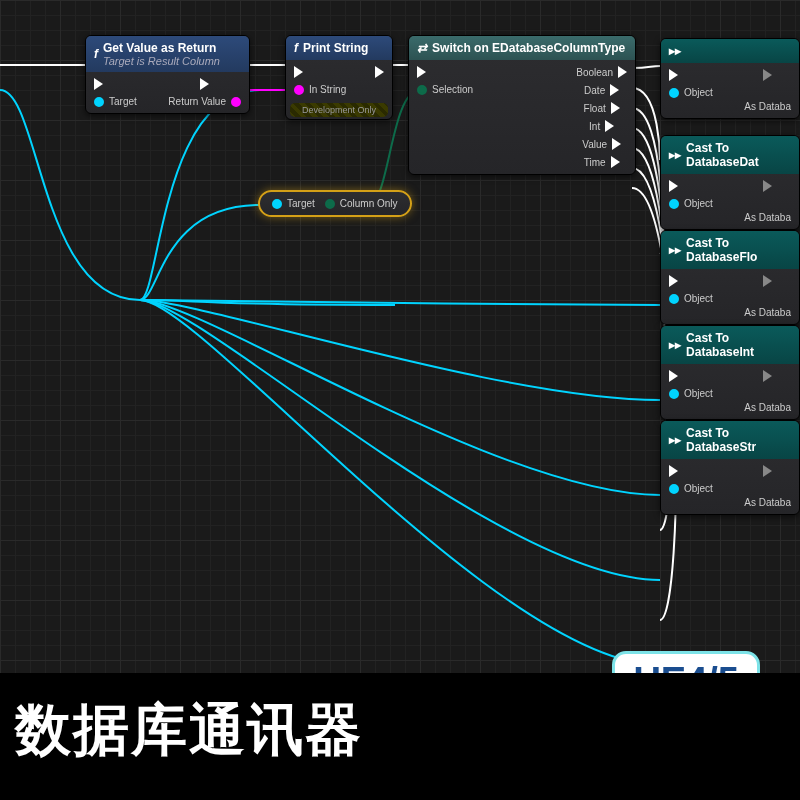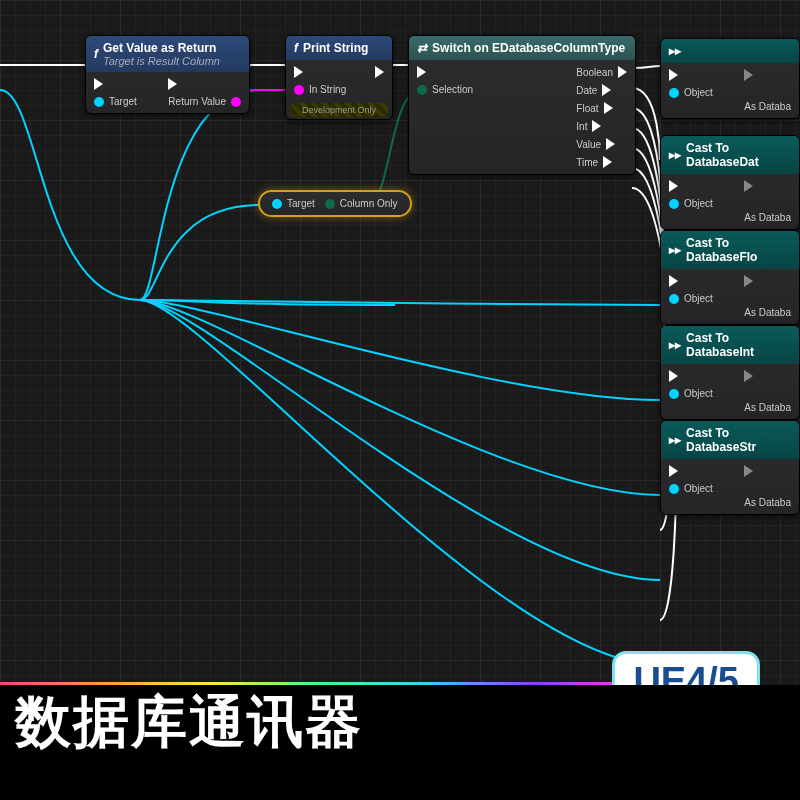--- a/index.html
+++ b/index.html
@@ -7,34 +7,34 @@
 .canvas{position:absolute;top:0;left:0;width:800px;height:690px;background:#1a1a1a;background-image:linear-gradient(#2a2a2a 1px,transparent 1px),linear-gradient(90deg,#2a2a2a 1px,transparent 1px),linear-gradient(#222 1px,transparent 1px),linear-gradient(90deg,#222 1px,transparent 1px);background-size:60px 60px,60px 60px,15px 15px,15px 15px}
 .node{position:absolute;border-radius:6px;background:linear-gradient(180deg,#2d2d30 0%,#252528 100%);border:1px solid #000;box-shadow:0 2px 6px rgba(0,0,0,.6);color:#ccc;font-size:11px}
 .node-header{padding:5px 8px;border-radius:5px 5px 0 0;font-size:12px;font-weight:600;color:#fff;display:flex;align-items:center;gap:5px}
 .node-header.func{background:linear-gradient(180deg,#2d4a7a 0%,#233a5f 100%)}
 .node-header.switch{background:linear-gradient(180deg,#3a6b6b 0%,#2d5252 100%)}
 .node-header.cast{background:linear-gradient(180deg,#0a5a5a 0%,#084545 100%)}
 .node-header .ico{font-style:italic;font-weight:700}
 .node-header .sub{display:block;font-size:11px;color:#aab;font-weight:400;font-style:italic}
 .node-body{padding:6px 8px;display:flex;justify-content:space-between;gap:12px}
 .pins-left,.pins-right{display:flex;flex-direction:column;gap:6px}
-.pins-right{align-items:flex-start;text-align:right}
+.pins-right{align-items:center;text-align:right}
 .pin{display:flex;align-items:center;gap:5px;font-size:10px;color:#ccc;white-space:nowrap}
 .pin.right{flex-direction:row-reverse}
 .exec-pin{width:0;height:0;border-style:solid;border-width:6px 0 6px 9px;border-color:transparent transparent transparent #fff}
 .exec-pin.hollow{border-color:transparent transparent transparent #888}
 .data-pin{width:10px;height:10px;border-radius:50%;border:2px solid}
 .data-pin.blue{border-color:#00d4ff;background:#00d4ff}
 .data-pin.magenta{border-color:#ff00ff;background:#ff00ff}
 .data-pin.green{border-color:#0d6b4a;background:#0d6b4a}
 .dev-only{font-size:9px;color:#999;text-align:center;padding:2px;background:repeating-linear-gradient(45deg,#3a3a00,#3a3a00 4px,#2a2a00 4px,#2a2a00 8px);margin:2px 4px;border-radius:5px}
 .compact-node{position:absolute;background:linear-gradient(180deg,#2d2d30,#252528);border:2px solid #d4a017;border-radius:18px;padding:6px 12px;display:flex;align-items:center;gap:10px;color:#ccc;font-size:11px;box-shadow:0 0 10px rgba(212,160,23,.5)}
 .wires{position:absolute;top:0;left:0;width:800px;height:690px;pointer-events:none}
 .rainbow{position:absolute;left:0;bottom:115px;width:640px;height:3px;background:linear-gradient(90deg,#ff3d7f,#ff9e3d,#ffe93d,#3dff8e,#3dceff,#8e3dff,#ff3dce)}
-.footer{position:absolute;bottom:0;left:0;width:800px;height:115px;background:#000;display:flex;align-items:flex-start;padding:0 15px}
+.footer{position:absolute;bottom:12px;left:0;width:800px;height:115px;background:#000;display:flex;align-items:center;padding:0 15px}
 .title-cn{color:#fff;font-size:56px;font-weight:900;letter-spacing:2px}
 .badge{position:absolute;right:40px;bottom:88px;background:#fff;color:#1a4d8f;font-weight:900;font-size:38px;padding:6px 18px;border-radius:14px;border:3px solid #7de3e8}
 </style>
 </head>
 <body>
 
 <div class="canvas">
 
 <svg class="wires">
 <path d="M0,65 L90,65" stroke="#fff" stroke-width="2" fill="none"></path>

